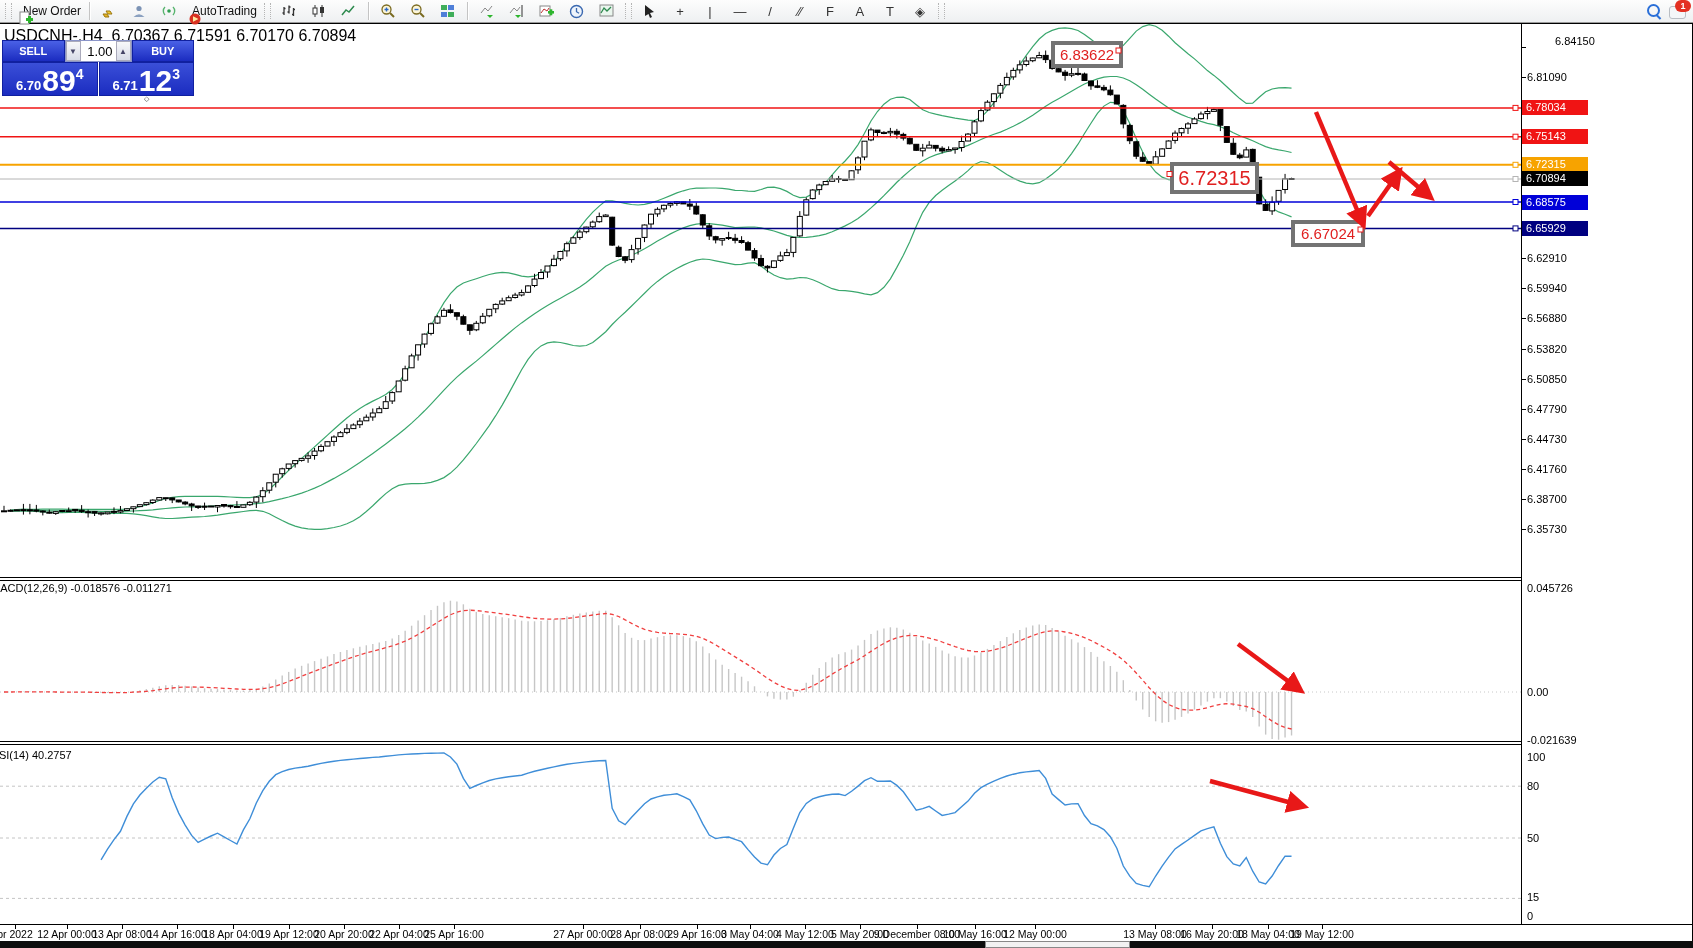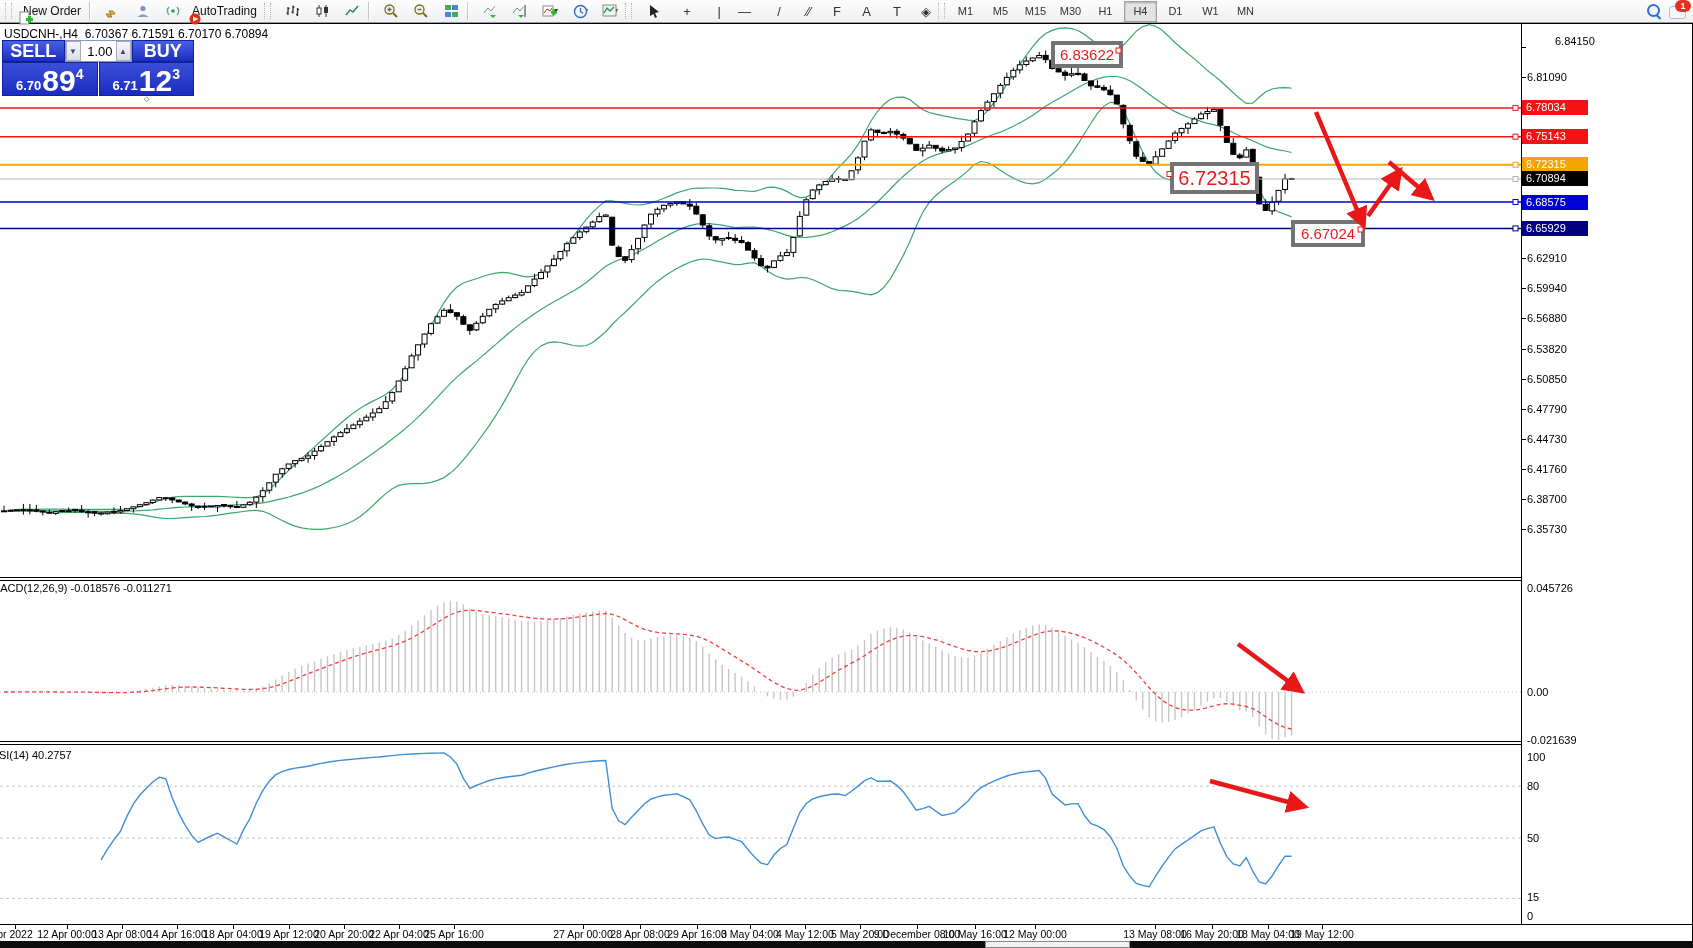--- a/index.html
+++ b/index.html
@@ -4,21 +4,21 @@
 <style>
   html,body{margin:0;padding:0;background:#fff;overflow:hidden;}
   body{font-family:"Liberation Sans", sans-serif;-webkit-font-smoothing:antialiased;}
   .stage{position:relative;width:1693px;height:948px;background:#fff;overflow:hidden;}
   .abs{position:absolute;}
 
   
   .toolbar{left:0;top:0;width:1693px;height:23px;background:linear-gradient(#fdfdfd,#eef0f2);
     border-bottom:1px solid #9a9a9a;display:flex;align-items:center;padding-left:2px;box-sizing:border-box;z-index:50;}
   .grip{width:5px;height:16px;border-left:1px dotted #b5b5b5;border-right:1px dotted #b5b5b5;margin:0 3px;}
-  .tbtn{height:20px;min-width:22px;display:flex;align-items:center;justify-content:flex-end;
+  .tbtn{height:20px;min-width:22px;display:flex;align-items:center;justify-content:center;
     font-size:12px;color:#222;padding:0 3px;border:1px solid transparent;border-radius:2px;background:transparent;cursor:default;}
   .tbtn svg{display:block;}
   .tlabel{margin-left:4px;font-size:12px;color:#111;}
   .sepv{width:1px;height:18px;background:#c4c4c4;margin:0 4px;box-shadow:1px 0 0 #fff;}
   .tglyph{font-size:13px;color:#333;line-height:1;}
   .tf-btn{height:19px;min-width:25px;font-size:11px;color:#333;display:flex;align-items:center;justify-content:center;
     border:1px solid transparent;margin:0 1px;padding:0 3px;}
   .tf-btn.active{background:#e3e3e3;border:1px solid #9f9f9f;box-shadow:inset 0 1px 2px rgba(0,0,0,.25);}
   .tb-right{margin-left:auto;display:flex;align-items:center;margin-right:6px;gap:8px;}
   .mag{position:relative;width:14px;height:14px;}
@@ -29,41 +29,41 @@
   .badge{position:absolute;right:-4px;top:-3px;min-width:12px;height:12px;border-radius:7px;background:#e33022;color:#fff;
     font-size:9px;font-weight:bold;display:flex;align-items:center;justify-content:center;padding:0 2px;}
 
   
   .chart-frame{left:0;top:23px;width:1693px;height:925px;background:#fff;border-top:1px solid #000;box-sizing:border-box;}
   .axis-line{left:1521px;top:24px;width:1px;height:901px;background:#000;}
   .frame-right{left:1692px;top:23px;width:1px;height:925px;background:#000;}
   .sep-double{left:0;width:1522px;height:2px;background:#fff;border-top:1px solid #000;border-bottom:1px solid #000;}
   .axis-bottom-line{left:0;top:924px;width:1693px;height:1px;background:#000;}
 
-  .chart-title{left:4px;top:27px;font-size:12px;color:#000;white-space:pre;z-index:5;}
+  .chart-title{left:4px;top:27px;font-size:16px;color:#000;white-space:pre;z-index:5;}
   .ind-label{font-size:11px;color:#000;white-space:pre;z-index:5;}
 
   
   .ptick{position:absolute;left:1527px;font-size:11px;color:#000;white-space:nowrap;}
   .ptickdash{position:absolute;left:1521px;width:5px;height:1px;background:#000;}
   .pchip{position:absolute;left:1522px;width:66px;height:15px;color:#fff;font-size:11px;line-height:15px;padding-left:4px;box-sizing:border-box;}
 
   
   .taxis{left:0;top:925px;width:1517px;height:15px;overflow:hidden;background:#fff;}
   .ttick{position:absolute;top:0;width:1px;height:4px;background:#000;}
   .tlab{position:absolute;top:3px;font-size:10.5px;color:#000;white-space:nowrap;transform:translateX(-50%);}
 
   
   .scrollbar{left:0;top:941px;width:1693px;height:7px;background:#0d0d0d;}
   .scroll-thumb{left:985px;top:941px;width:145px;height:7px;background:#f2f2f2;border:1px solid #888;box-sizing:border-box;}
 
   
   .trade-panel{left:2px;top:40px;width:192px;z-index:20;font-family:"Liberation Sans",sans-serif;}
   .tp-row1{display:flex;height:22px;}
-  .tp-sell,.tp-buy{width:73px;color:#fff;font-size:18px;font-weight:bold;display:flex;align-items:center;justify-content:center;
+  .tp-sell,.tp-buy{width:73px;color:#fff;font-size:11px;font-weight:bold;display:flex;align-items:center;justify-content:center;
     background:linear-gradient(#4a61e6,#1b2cc0);border:1px solid #1020a0;box-sizing:border-box;}
   .tp-stepper{width:70px;display:flex;background:#fff;border:1px solid #8a94c8;box-sizing:border-box;}
   .tp-step{width:15px;background:linear-gradient(#f8f8fa,#d8dce8);border:1px solid #aab;font-size:8px;color:#446;
     display:flex;align-items:center;justify-content:center;box-sizing:border-box;}
   .tp-vol{flex:1;border:none;font-size:13px;text-align:right;padding-right:3px;width:30px;color:#000;background:#fff;font-family:"Liberation Sans",sans-serif;}
   .tp-row2{display:flex;height:34px;text-align:right;}
   .tp-price{width:96px;color:#fff;background:linear-gradient(#3a4fd8,#1b2cc0);display:flex;align-items:flex-end;justify-content:center;
     padding-bottom:2px;box-sizing:border-box;border:1px solid #1020a0;}
   .tp-small{font-size:13px;font-weight:bold;margin-right:1px;line-height:1.1;}
   .tp-big{font-size:30px;font-weight:bold;line-height:0.85;}
@@ -244,31 +244,20 @@
         </div>
         <div class="tbtn">
           <span class="tglyph">T</span>
         </div>
         <div class="tbtn">
           <span class="tglyph">◈</span>
         </div>
       </div>
 
     <div class="grip"></div>
-    <div id="tf-group" style="display:flex;align-items:center;">
-        <div class="tf-btn">M1</div>
-        <div class="tf-btn">M5</div>
-        <div class="tf-btn">M15</div>
-        <div class="tf-btn">M30</div>
-        <div class="tf-btn">H1</div>
-        <div class="tf-btn active">H4</div>
-        <div class="tf-btn">D1</div>
-        <div class="tf-btn">W1</div>
-        <div class="tf-btn">MN</div>
-      </div>
 
     <div class="tb-right">
       <div class="mag">
           <div class="lens"></div>
           <div class="handle"></div>
         </div>
       <div class="chatwrap">
         <div class="bubble"></div>
         <div class="badge">1</div>
       </div>

